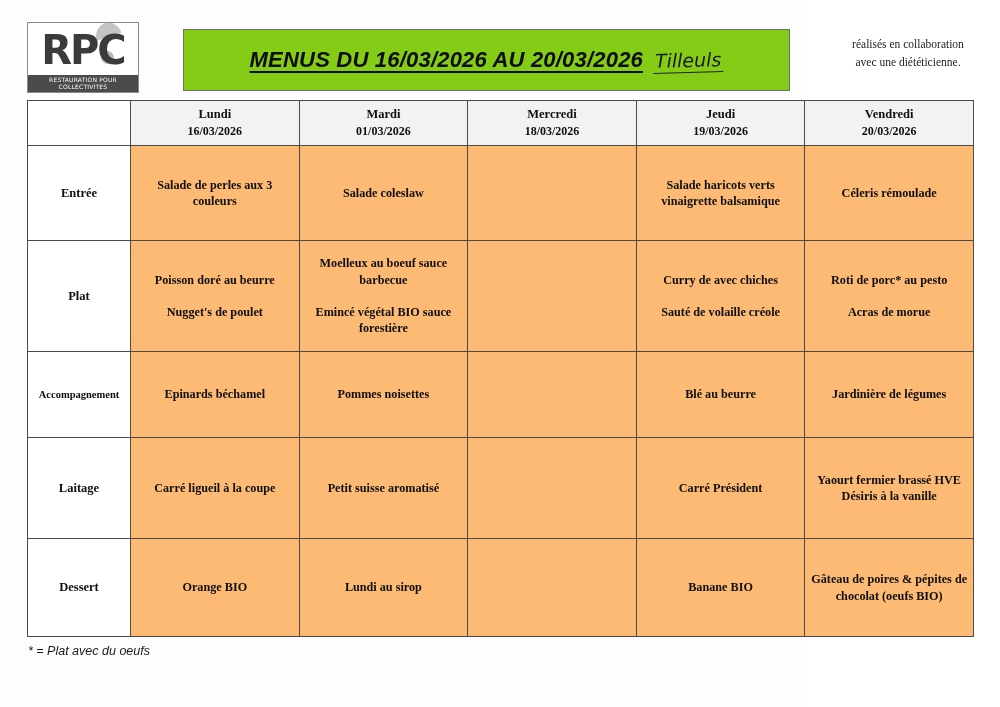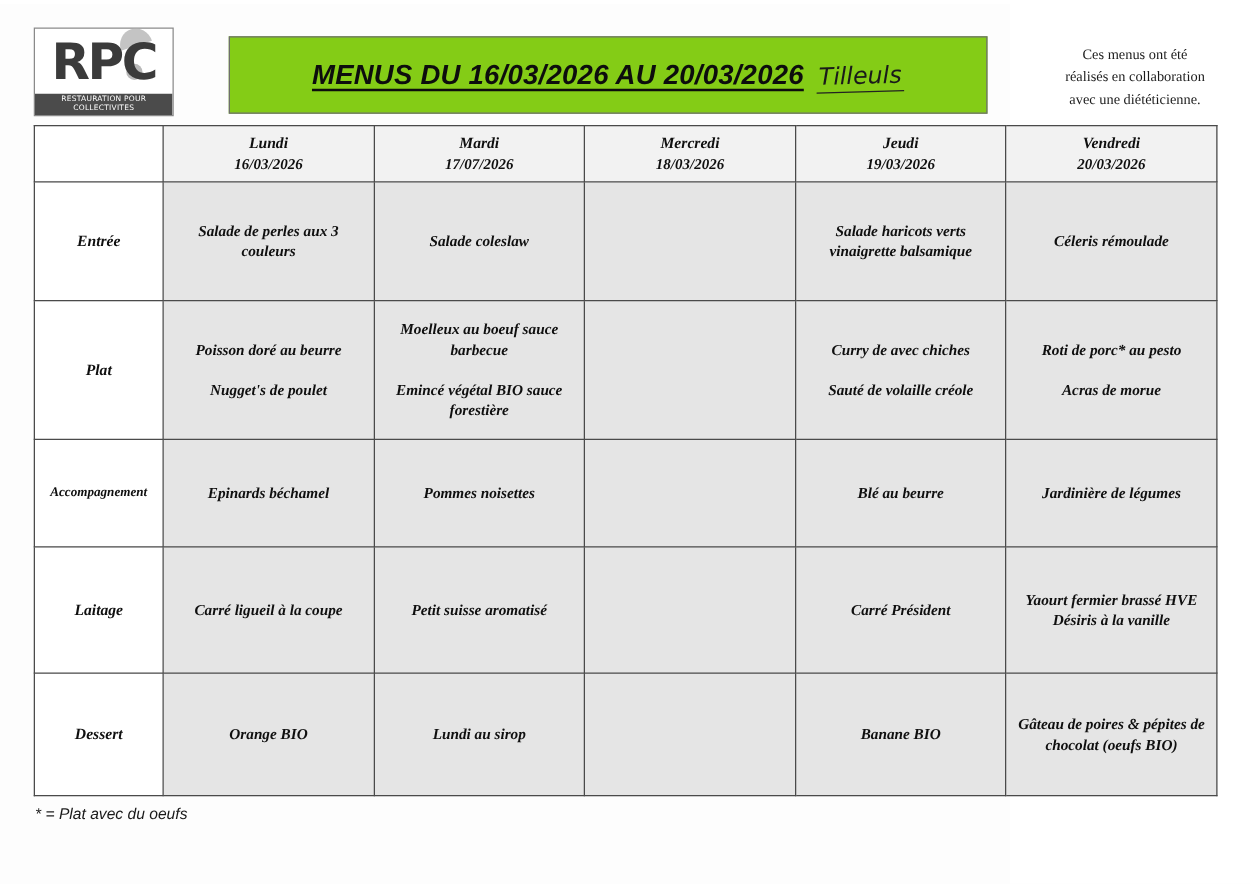--- a/index.html
+++ b/index.html
@@ -151,22 +151,21 @@
   }
 
   
   .menu-table {
     position: absolute;
     left: 27px;
     top: 97px;
     width: 946px;
     border-collapse: collapse;
     table-layout: fixed;
-    background: #e5e5e5;
-    font-style: italic;
+    background: #fdba74;
   }
   .menu-table td, .menu-table th {
     border: 1px solid #4a4a4a;
     text-align: center;
     vertical-align: middle;
     padding: 4px 5px;
     box-sizing: border-box;
     font-weight: bold;
     color: #0f0f0f;
   }
@@ -241,21 +240,20 @@
     </div>
 
     <div class="title-box">
       <div class="title-row">
         <span class="title-text">MENUS DU 16/03/2026 AU 20/03/2026</span>
         <span class="handwritten">Tilleuls</span>
       </div>
     </div>
 
     <div class="dietician-note">
-      <div>Ces menus ont été</div>
       <div>réalisés en collaboration</div>
       <div>avec une diététicienne.</div>
     </div>
 
   </div>
 
   <table class="menu-table">
     <colgroup>
       <col class="c-label">
       <col class="c-day">
@@ -266,21 +264,21 @@
     </colgroup>
     <thead>
       <tr>
         <th class="corner"></th>
       <th>
             <span class="day-name">Lundi</span>
             <span class="day-date">16/03/2026</span>
           </th>
           <th>
             <span class="day-name">Mardi</span>
-            <span class="day-date">17/07/2026</span>
+            <span class="day-date">01/03/2026</span>
           </th>
           <th>
             <span class="day-name">Mercredi</span>
             <span class="day-date">18/03/2026</span>
           </th>
           <th>
             <span class="day-name">Jeudi</span>
             <span class="day-date">19/03/2026</span>
           </th>
           <th>

